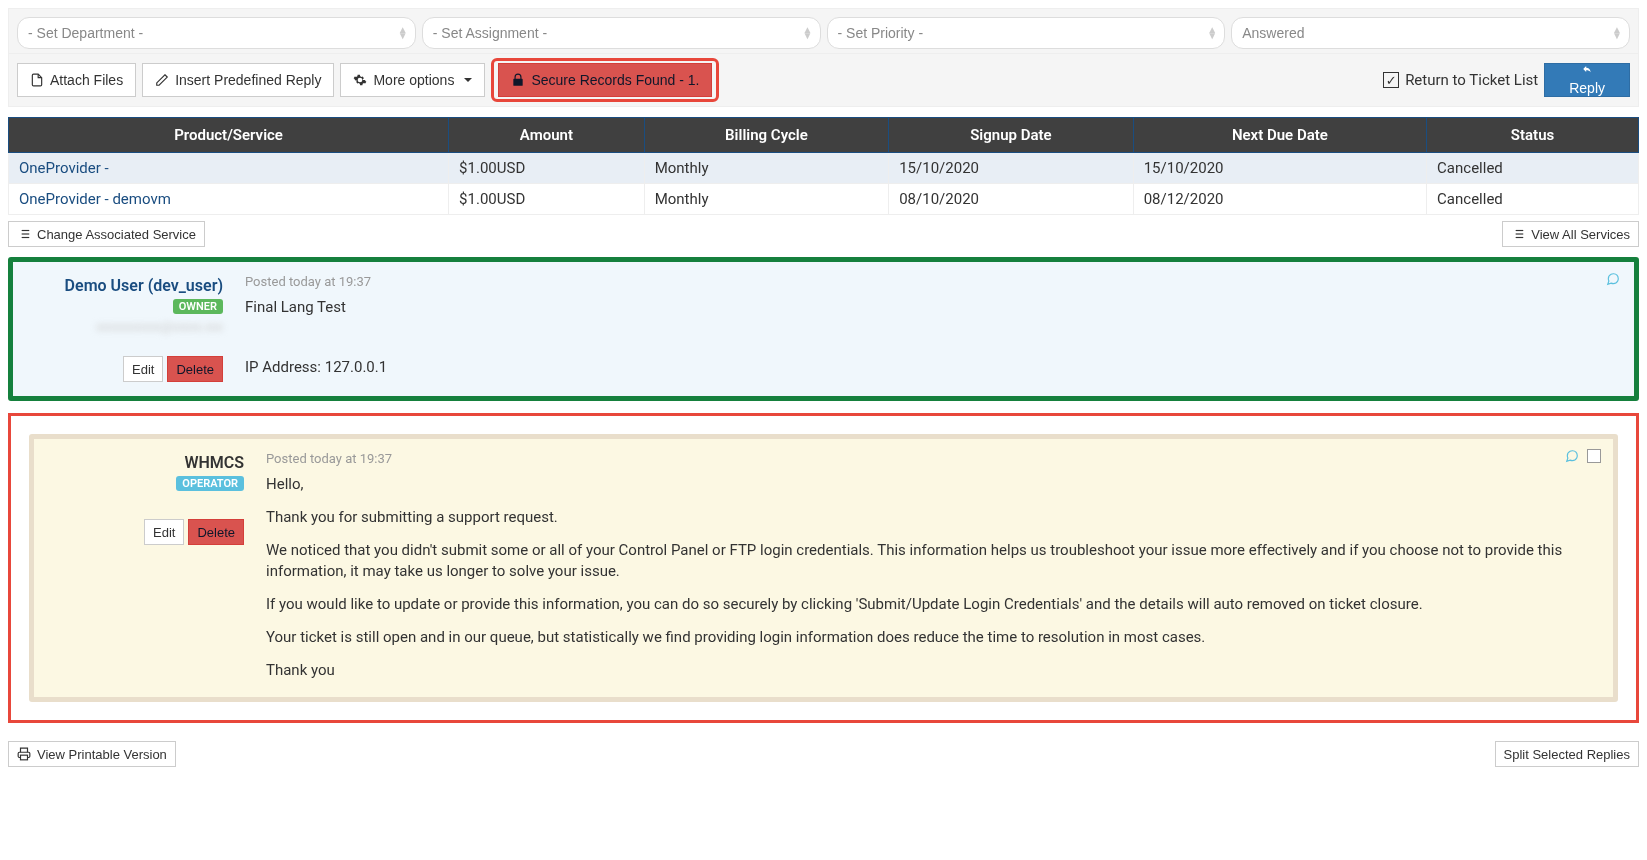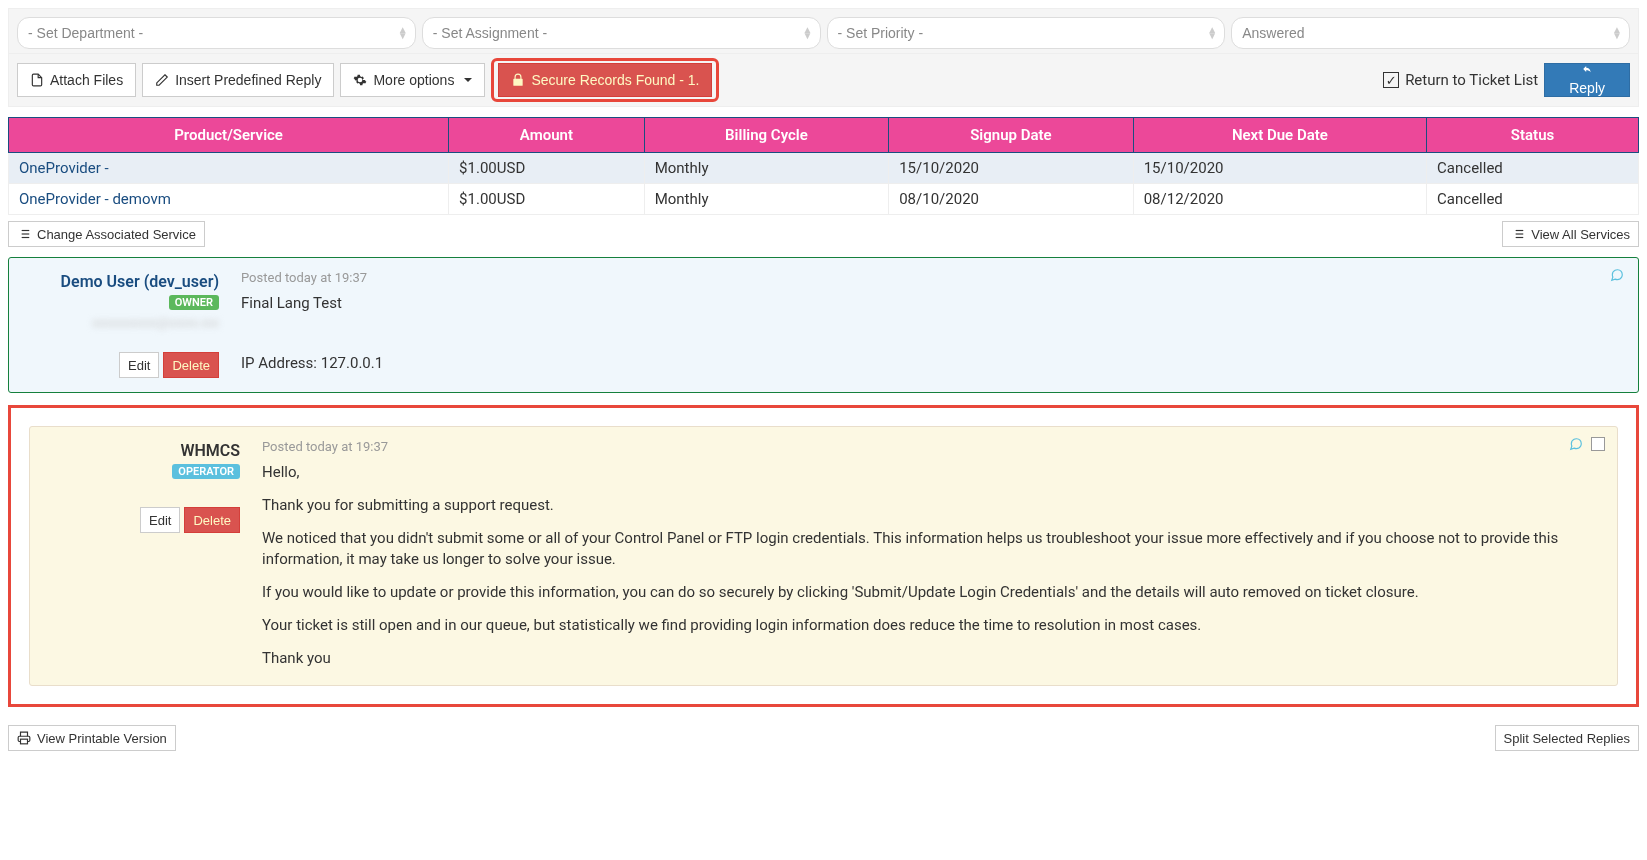--- a/index.html
+++ b/index.html
@@ -6,41 +6,41 @@
 body { font-family: -apple-system, BlinkMacSystemFont, "Segoe UI", Roboto, Helvetica, Arial, sans-serif; font-size: 14px; color: #333; background: #fff; padding: 8px; width: 1647px; }
 
 .toolbar-row { display: flex; gap: 6px; padding: 4px 8px; align-items: center; background: #f5f5f5; border: 1px solid #eee; border-top: none; }
 .toolbar-row.first { border-top: 1px solid #eee; padding-top: 8px; }
 .select-box { position: relative; flex: 1; }
 .select { width: 100%; height: 32px; border: 1px solid #ddd; background: #fff; color: #888; padding: 0 10px; font-size: 14px; appearance: none; border-radius: 12px; cursor: pointer; }
 .select.answered { color: #888; }
 .select-arrows { position: absolute; right: 8px; top: 50%; transform: translateY(-50%); pointer-events: none; color: #ccc; font-size: 10px; line-height: 6px; }
 
 .btn { display: inline-flex; align-items: center; gap: 6px; height: 34px; padding: 0 12px; border: 1px solid #ccc; background: #fff; color: #333; border-radius: 0; cursor: pointer; font-size: 14px; }
-.btn-danger { background: #d9534f; border-color: #d43f3a; color: #fef9c3; align-items: center; }
+.btn-danger { background: #d9534f; border-color: #d43f3a; color: #0f172a; align-items: center; }
 .btn-primary { background: #337ab7; border-color: #2e6da4; color: #fff; padding: 0 24px; flex-direction: column; }
 .btn-sm { height: 26px; padding: 0 8px; font-size: 13px; }
 
 .highlight-red { border: 3px solid #e8473b; border-radius: 6px; padding: 2px 4px; display: inline-block; }
 
 .spacer { flex: 1; }
 
 .check-label { display: inline-flex; align-items: center; gap: 6px; cursor: pointer; font-size: 15px; }
 .checkbox-vis { width: 16px; height: 16px; border: 1px solid #333; display: inline-flex; align-items: center; justify-content: center; font-size: 13px; }
 
 table.services { width: 100%; border-collapse: collapse; margin-top: 10px; }
-table.services th { background: #ec4899; color: #fff; font-weight: 600; padding: 8px 10px; text-align: center; border: 1px solid #1a4d80; font-size: 15px; }
+table.services th { background: #404040; color: #fff; font-weight: 600; padding: 8px 10px; text-align: center; border: 1px solid #1a4d80; font-size: 15px; }
 table.services td { padding: 6px 10px; border: 1px solid #eee; font-size: 15px; }
 table.services tbody tr:nth-child(odd) { background: #e8eef5; }
 table.services tbody tr:nth-child(even) { background: #fff; }
 table.services td.link { color: #1a4d80; }
 
 .table-actions { display: flex; justify-content: space-between; margin-top: 6px; margin-bottom: 10px; }
 
-.ticket-post { border: 1px solid #15803d; display: flex; margin-top: 8px; border-radius: 3px; }
+.ticket-post { border: 5px solid #15803d; display: flex; margin-top: 8px; border-radius: 3px; }
 .ticket-post.owner { background: #f0f7fc; }
 .ticket-post.operator { background: #fcf8e3; border-color: #e9decb; }
 .ticket-post .side { width: 220px; padding: 14px 10px; text-align: right; flex-shrink: 0; }
 .ticket-post .side .author { color: #1a4d80; font-weight: 600; font-size: 16px; }
 .ticket-post .side .author.op { color: #333; }
 .ticket-post .badge { display: inline-block; padding: 1px 6px; border-radius: 3px; color: #fff; font-size: 11px; font-weight: 600; margin-top: 4px; }
 .badge.owner-b { background: #5cb85c; }
 .badge.operator-b { background: #5bc0de; }
 .ticket-post .email-blur { color: #ccc; font-size: 12px; filter: blur(3px); margin-top: 6px; user-select: none; }
 .ticket-post .side-actions { margin-top: 22px; display: flex; gap: 4px; justify-content: flex-end; }

